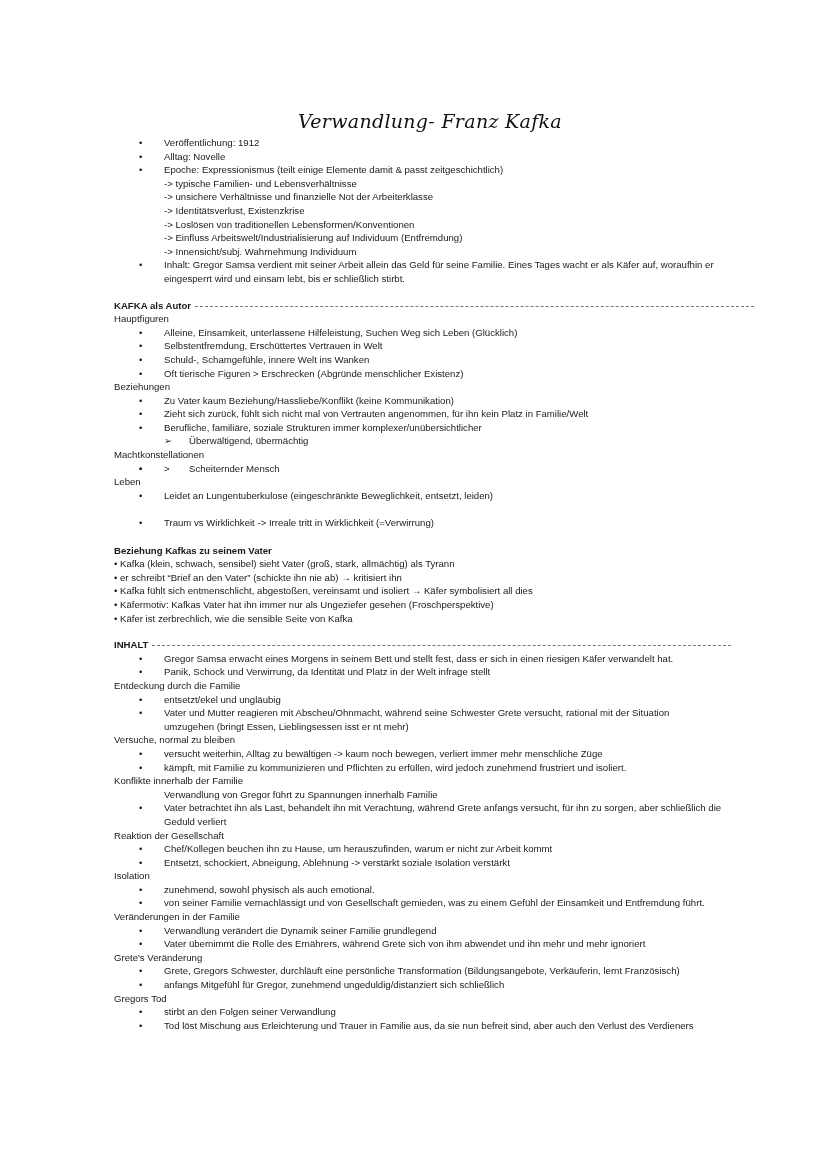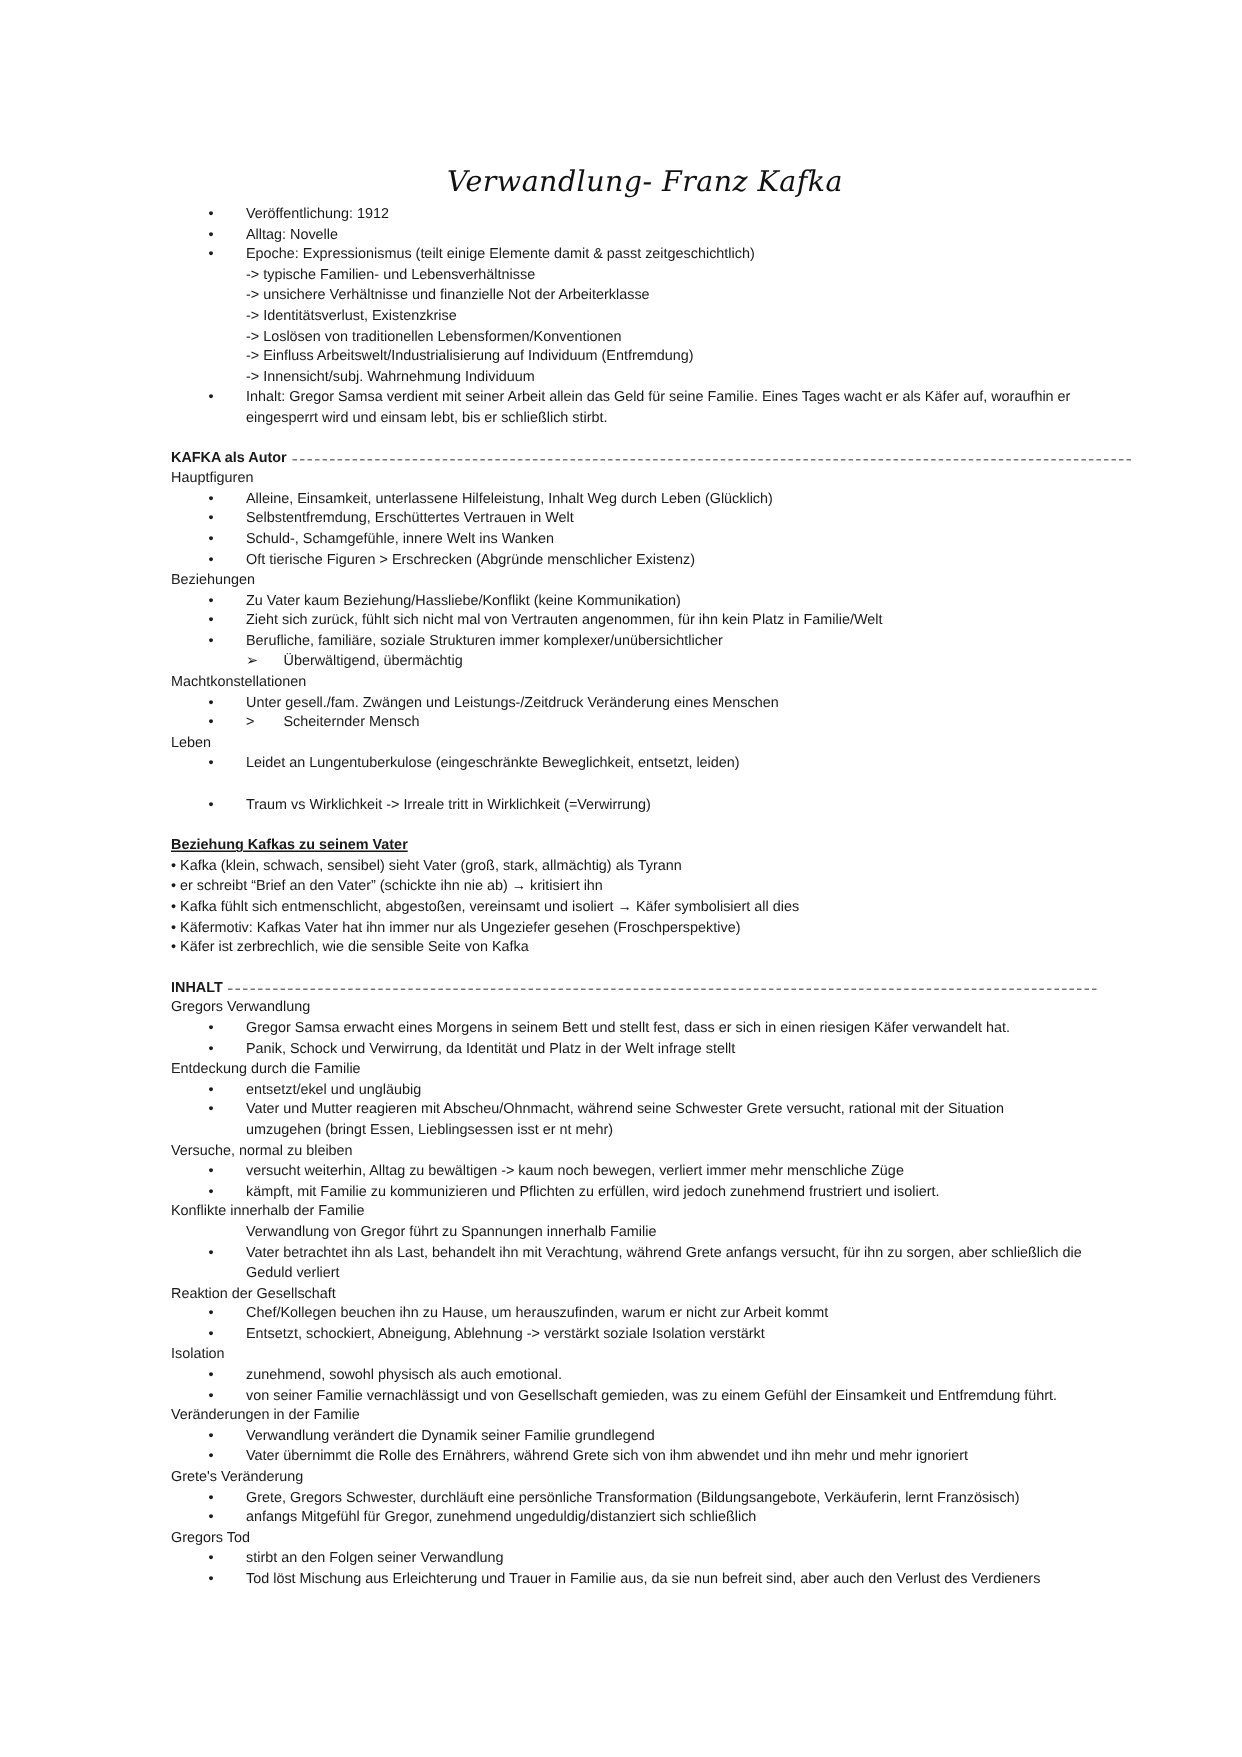--- a/index.html
+++ b/index.html
@@ -55,54 +55,53 @@
     <div class="line b1 wrap">
       <span class="bullet">•</span>
       <span>Inhalt: Gregor Samsa verdient mit seiner Arbeit allein das Geld für seine Familie. Eines Tages wacht er als Käfer auf, woraufhin er eingesperrt wird und einsam lebt, bis er schließlich stirbt.</span>
     </div>
 
     <div class="section">
       <span class="heading">KAFKA als Autor</span>
       <span class="dashes"></span>
     </div>
     <div class="line">Hauptfiguren</div>
-    <div class="line b1"><span class="bullet">•</span><span>Alleine, Einsamkeit, unterlassene Hilfeleistung, Inhalt Weg durch Leben (Glücklich)</span></div>
+    <div class="line b1"><span class="bullet">•</span><span>Alleine, Einsamkeit, unterlassene Hilfeleistung, Suchen Weg sich Leben (Glücklich)</span></div>
     <div class="line b1"><span class="bullet">•</span><span>Selbstentfremdung, Erschüttertes Vertrauen in Welt</span></div>
     <div class="line b1"><span class="bullet">•</span><span>Schuld-, Schamgefühle, innere Welt ins Wanken</span></div>
     <div class="line b1"><span class="bullet">•</span><span>Oft tierische Figuren &gt; Erschrecken (Abgründe menschlicher Existenz)</span></div>
 
     <div class="line">Beziehungen</div>
     <div class="line b1"><span class="bullet">•</span><span>Zu Vater kaum Beziehung/Hassliebe/Konflikt (keine Kommunikation)</span></div>
     <div class="line b1"><span class="bullet">•</span><span>Zieht sich zurück, fühlt sich nicht mal von Vertrauten angenommen, für ihn kein Platz in Familie/Welt</span></div>
     <div class="line b1"><span class="bullet">•</span><span>Berufliche, familiäre, soziale Strukturen immer komplexer/unübersichtlicher</span></div>
     <div class="line b2"><span class="bullet">➢</span><span>Überwältigend, übermächtig</span></div>
 
     <div class="line">Machtkonstellationen</div>
-    <div class="line b1"><span class="bullet">•</span><span>Unter gesell./fam. Zwängen und Leistungs-/Zeitdruck Veränderung eines Menschen</span></div>
+    <div class="line b1"><span class="bullet">•</span></div>
     <div class="line b1"><span class="bullet">•</span></div>
     <div class="line b2"><span class="bullet">&gt;</span><span>Scheiternder Mensch</span></div>
 
     <div class="line">Leben</div>
     <div class="line b1"><span class="bullet">•</span><span>Leidet an Lungentuberkulose (eingeschränkte Beweglichkeit, entsetzt, leiden)</span></div>
     <div class="gap"></div>
     <div class="line b1"><span class="bullet">•</span><span>Traum vs Wirklichkeit -&gt; Irreale tritt in Wirklichkeit (=Verwirrung)</span></div>
 
-    <div class="line heading" style="margin-top:14px;text-decoration:underline;">Beziehung Kafkas zu seinem Vater</div>
+    <div class="line heading" style="margin-top:14px;">Beziehung Kafkas zu seinem Vater</div>
     <div class="line">• Kafka (klein, schwach, sensibel) sieht Vater (groß, stark, allmächtig) als Tyrann</div>
     <div class="line">• er schreibt “Brief an den Vater” (schickte ihn nie ab) → kritisiert ihn</div>
     <div class="line">• Kafka fühlt sich entmenschlicht, abgestoßen, vereinsamt und isoliert → Käfer symbolisiert all dies</div>
     <div class="line">• Käfermotiv: Kafkas Vater hat ihn immer nur als Ungeziefer gesehen (Froschperspektive)</div>
     <div class="line">• Käfer ist zerbrechlich, wie die sensible Seite von Kafka</div>
 
     <div class="section" style="width:617px;">
       <span class="heading">INHALT</span>
       <span class="dashes"></span>
     </div>
 
-    <div class="line">Gregors Verwandlung</div>
     <div class="line b1"><span class="bullet">•</span><span>Gregor Samsa erwacht eines Morgens in seinem Bett und stellt fest, dass er sich in einen riesigen Käfer verwandelt hat.</span></div>
     <div class="line b1"><span class="bullet">•</span><span>Panik, Schock und Verwirrung, da Identität und Platz in der Welt infrage stellt</span></div>
 
     <div class="line">Entdeckung durch die Familie</div>
     <div class="line b1"><span class="bullet">•</span><span>entsetzt/ekel und ungläubig</span></div>
     <div class="line b1 wrap" style="padding-right:60px;"><span class="bullet">•</span><span>Vater und Mutter reagieren mit Abscheu/Ohnmacht, während seine Schwester Grete versucht, rational mit der Situation umzugehen (bringt Essen, Lieblingsessen isst er nt mehr)</span></div>
 
     <div class="line">Versuche, normal zu bleiben</div>
     <div class="line b1"><span class="bullet">•</span><span>versucht weiterhin, Alltag zu bewältigen -&gt; kaum noch bewegen, verliert immer mehr menschliche Züge</span></div>
     <div class="line b1"><span class="bullet">•</span><span>kämpft, mit Familie zu kommunizieren und Pflichten zu erfüllen, wird jedoch zunehmend frustriert und isoliert.</span></div>

